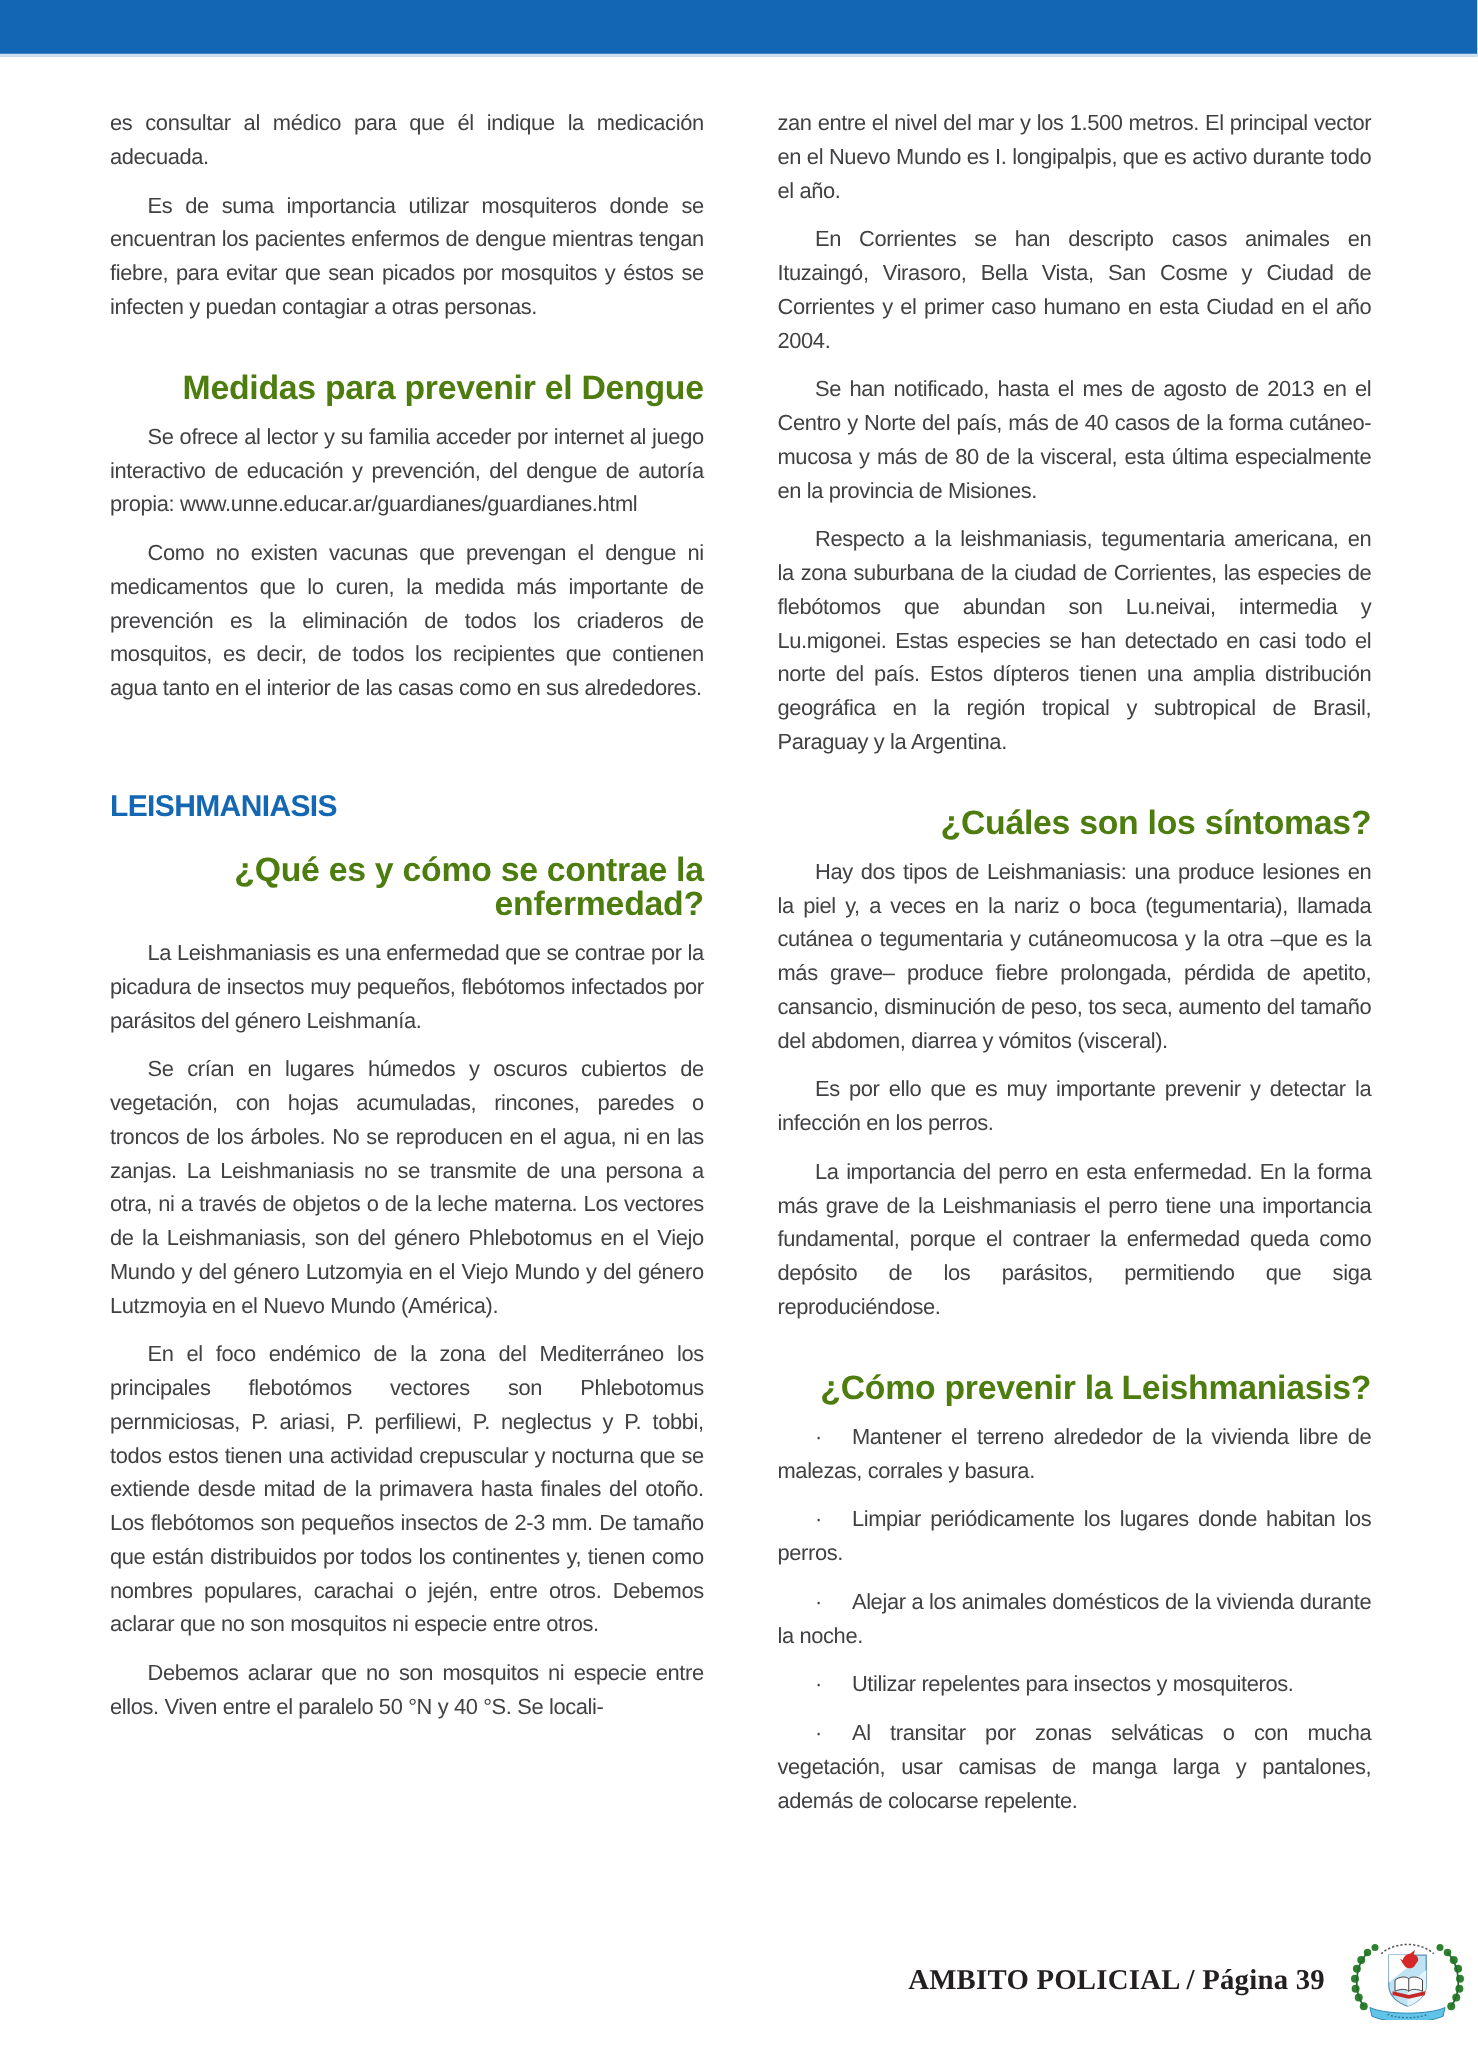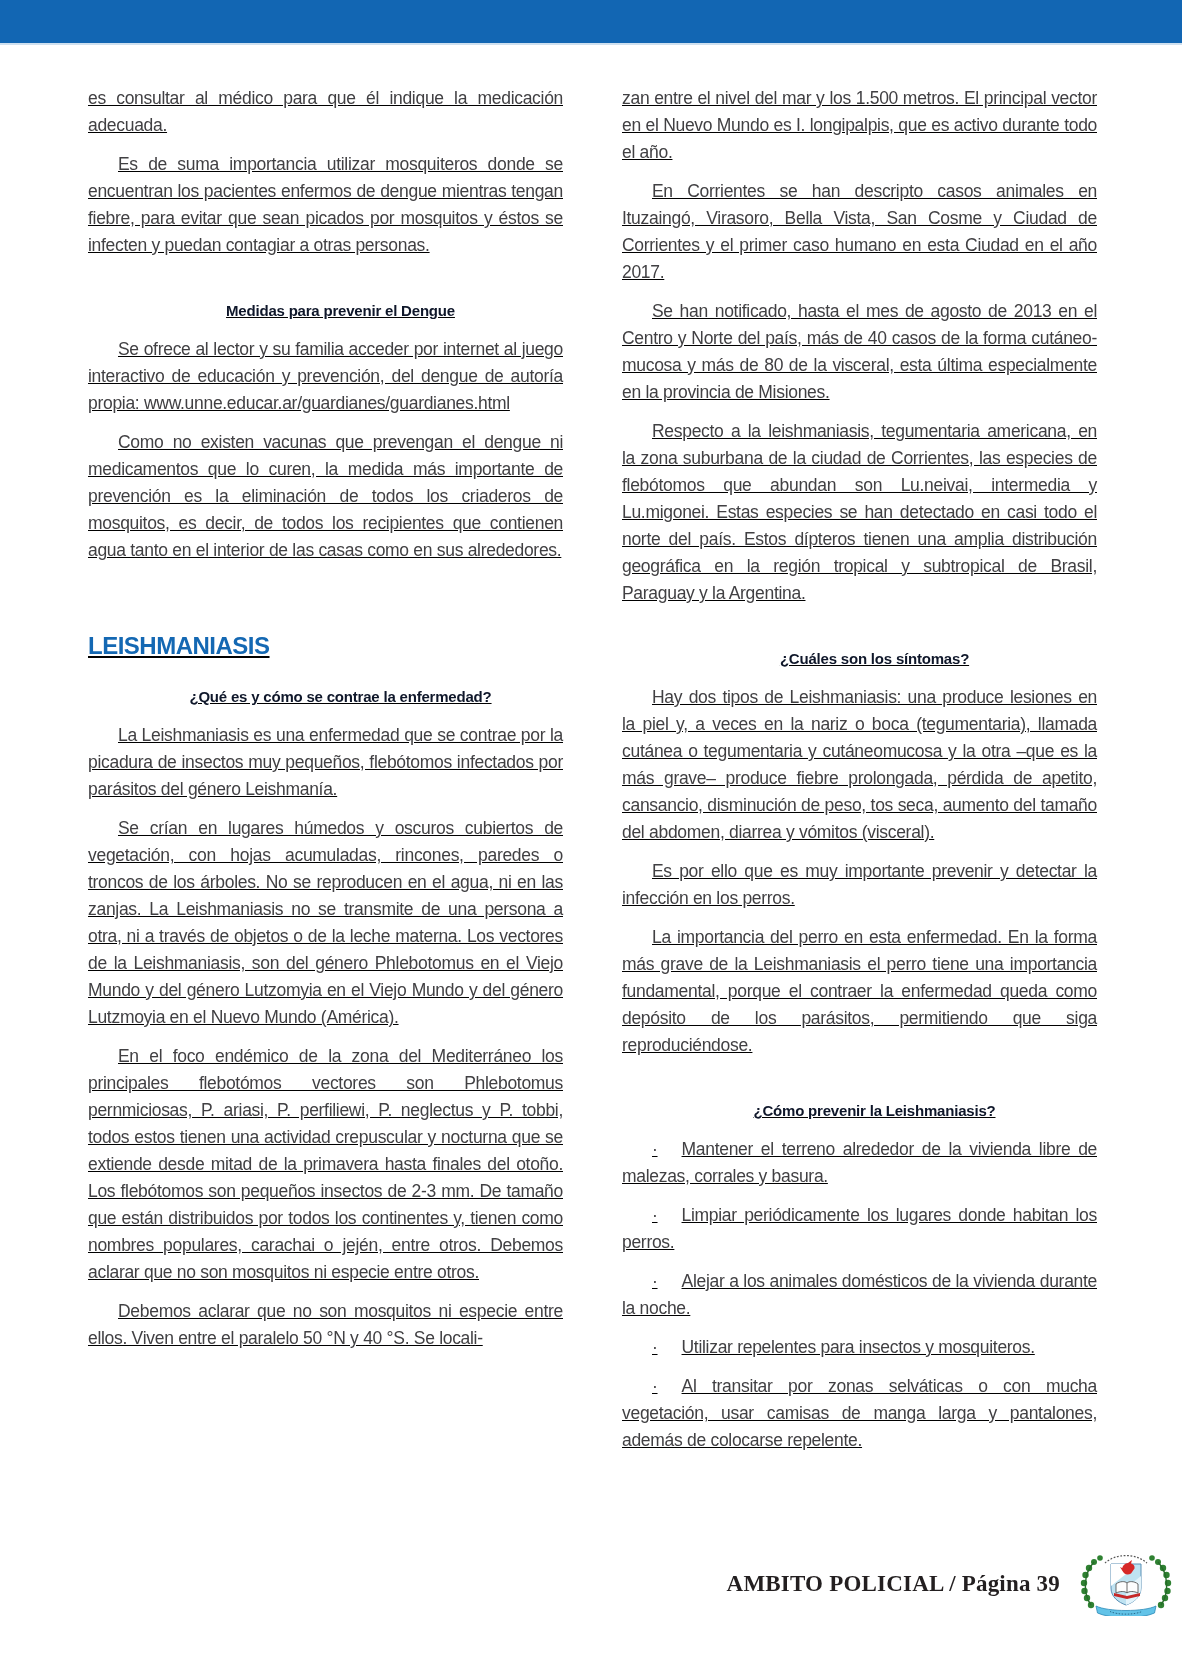--- a/index.html
+++ b/index.html
@@ -12,40 +12,39 @@
   }
   .topbar {
     width:100%; height:43px;
     background:#1266b3;
     border-bottom:2px solid #cfe0ef;
   }
   .content {
     display:flex;
     padding:40px 0 0 88px;
     gap:59px;
-    text-decoration:underline;
   }
   .col {
     width:475px;
     color:#414043;
     font-size:17.5px;
     line-height:27px;
     letter-spacing:-0.3px;
     text-align:justify;
   }
   .col p { margin:0 0 12px 0; text-indent:30px; }
   .col p.noindent { text-indent:0; }
   .subhead {
-    color:#0f172a;
-    font-size:15px;
+    color:#4d7c0f;
+    font-size:27px;
     font-weight:bold;
     margin:38px 0 12px 0;
     padding-left:30px;
     letter-spacing:-0.2px;
-    text-align:center;
+    text-align:right;
   }
   .subhead.tight { margin-top:24px; }
   .bighead {
     color:#1468b3;
     font-size:24px;
     font-weight:bold;
     margin:68px 0 6px 0;
     letter-spacing:-0.5px;
     text-align:left;
   }
@@ -83,21 +82,21 @@
     <div class="bighead">LEISHMANIASIS</div>
     <div class="subhead tight">¿Qué es y cómo se contrae la enfermedad?</div>
     <p>La Leishmaniasis es una enfermedad que se contrae por la picadura de insectos muy pequeños, flebótomos infectados por parásitos del género Leishmanía.</p>
     <p>Se crían en lugares húmedos y oscuros cubiertos de vegetación, con hojas acumuladas, rincones, paredes o troncos de los árboles. No se reproducen en el agua, ni en las zanjas. La Leishmaniasis no se transmite de una persona a otra, ni a través de objetos o de la leche materna. Los vectores de la Leishmaniasis, son del género Phlebotomus en el Viejo Mundo y del género Lutzomyia en el Viejo Mundo y del género Lutzmoyia en el Nuevo Mundo (América).</p>
     <p>En el foco endémico de la zona del Mediterráneo los principales flebotómos vectores son Phlebotomus pernmiciosas, P. ariasi, P. perfiliewi, P. neglectus y P. tobbi, todos estos tienen una actividad crepuscular y nocturna que se extiende desde mitad de la primavera hasta finales del otoño. Los flebótomos son pequeños insectos de 2-3 mm. De tamaño que están distribuidos por todos los continentes y, tienen como nombres populares, carachai o jején, entre otros. Debemos aclarar que no son mosquitos ni especie entre otros.</p>
     <p>Debemos aclarar que no son mosquitos ni especie entre ellos. Viven entre el paralelo 50 °N y 40 °S. Se locali-</p>
   </div>
 
   <div class="col">
     <p class="noindent">zan entre el nivel del mar y los 1.500 metros. El principal vector en el Nuevo Mundo es I. longipalpis, que es activo durante todo el año.</p>
-    <p>En Corrientes se han descripto casos animales en Ituzaingó, Virasoro, Bella Vista, San Cosme y Ciudad de Corrientes y el primer caso humano en esta Ciudad en el año 2017.</p>
+    <p>En Corrientes se han descripto casos animales en Ituzaingó, Virasoro, Bella Vista, San Cosme y Ciudad de Corrientes y el primer caso humano en esta Ciudad en el año 2004.</p>
     <p>Se han notificado, hasta el mes de agosto de 2013 en el Centro y Norte del país, más de 40 casos de la forma cutáneo-mucosa y más de 80 de la visceral, esta última especialmente en la provincia de Misiones.</p>
     <p>Respecto a la leishmaniasis, tegumentaria americana, en la zona suburbana de la ciudad de Corrientes, las especies de flebótomos que abundan son Lu.neivai, intermedia y Lu.migonei. Estas especies se han detectado en casi todo el norte del país. Estos dípteros tienen una amplia distribución geográfica en la región tropical y subtropical de Brasil, Paraguay y la Argentina.</p>
     <div class="subhead">¿Cuáles son los síntomas?</div>
     <p>Hay dos tipos de Leishmaniasis: una produce lesiones en la piel y, a veces en la nariz o boca (tegumentaria), llamada cutánea o tegumentaria y cutáneomucosa y la otra –que es la más grave– produce fiebre prolongada, pérdida de apetito, cansancio, disminución de peso, tos seca, aumento del tamaño del abdomen, diarrea y vómitos (visceral).</p>
     <p>Es por ello que es muy importante prevenir y detectar la infección en los perros.</p>
     <p>La importancia del perro en esta enfermedad. En la forma más grave de la Leishmaniasis el perro tiene una importancia fundamental, porque el contraer la enfermedad queda como depósito de los parásitos, permitiendo que siga reproduciéndose.</p>
     <div class="subhead">¿Cómo prevenir la Leishmaniasis?</div>
     <p class="bullet"><span class="dot">·</span><span>Mantener el terreno alrededor de la vivienda libre de malezas, corrales y basura.</span></p>
     <p class="bullet"><span class="dot">·</span><span>Limpiar periódicamente los lugares donde habitan los perros.</span></p>
     <p class="bullet"><span class="dot">·</span><span>Alejar a los animales domésticos de la vivienda durante la noche.</span></p>

